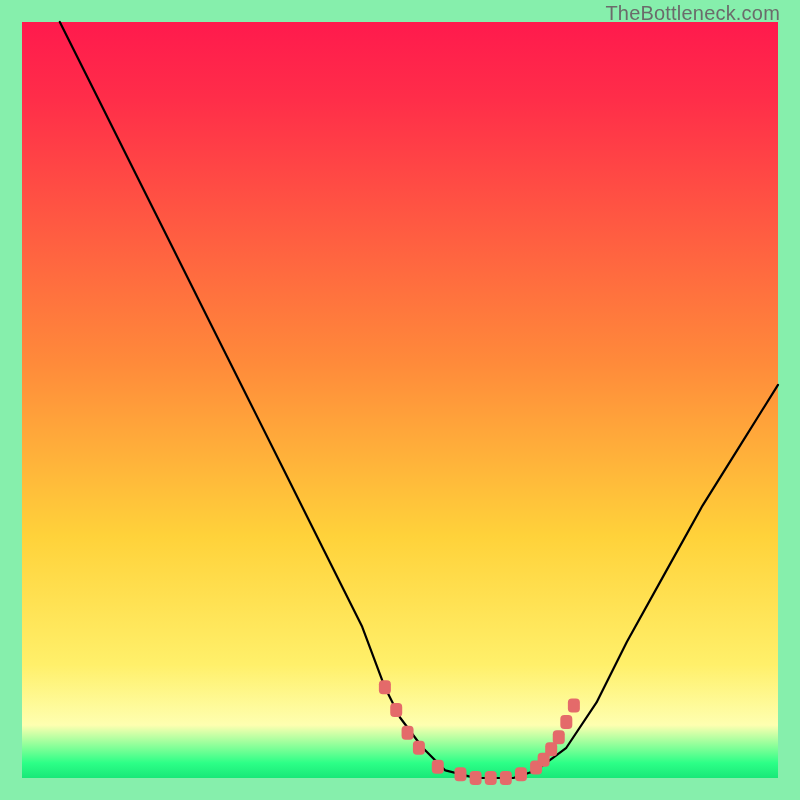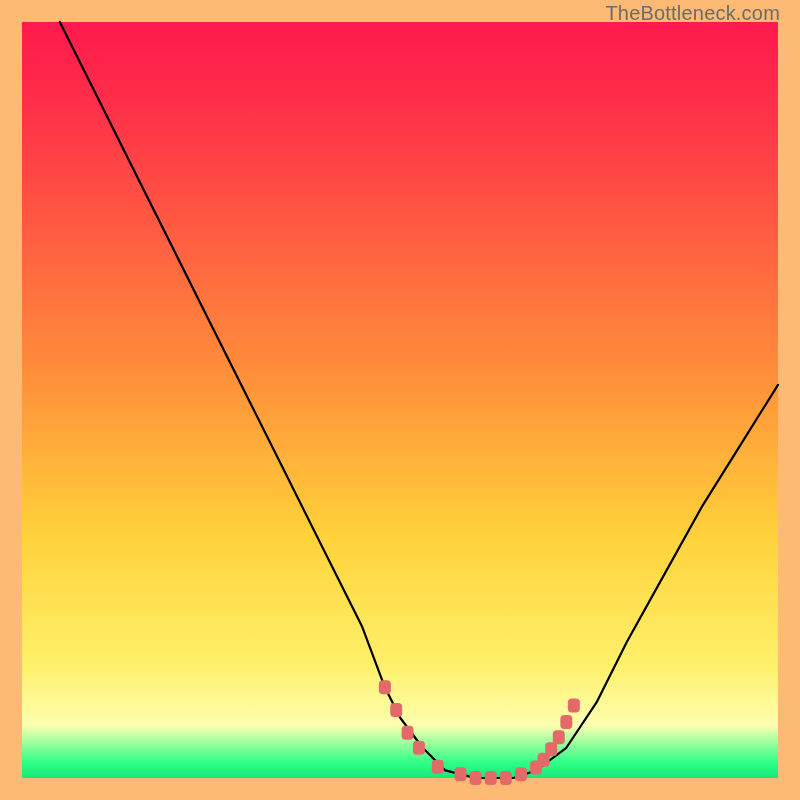--- a/index.html
+++ b/index.html
@@ -10,21 +10,21 @@
     background: #000;
     overflow: hidden;
     font-family: Arial, Helvetica, sans-serif;
   }
   .frame {
     position: absolute;
     left: 0;
     top: 0;
     width: 800px;
     height: 800px;
-    background: #fdba74;
+    background: #86efac;
   }
   .plot {
     position: absolute;
     left: 22px;
     top: 22px;
     width: 756px;
     height: 756px;
     
     background: linear-gradient(
       to bottom,

